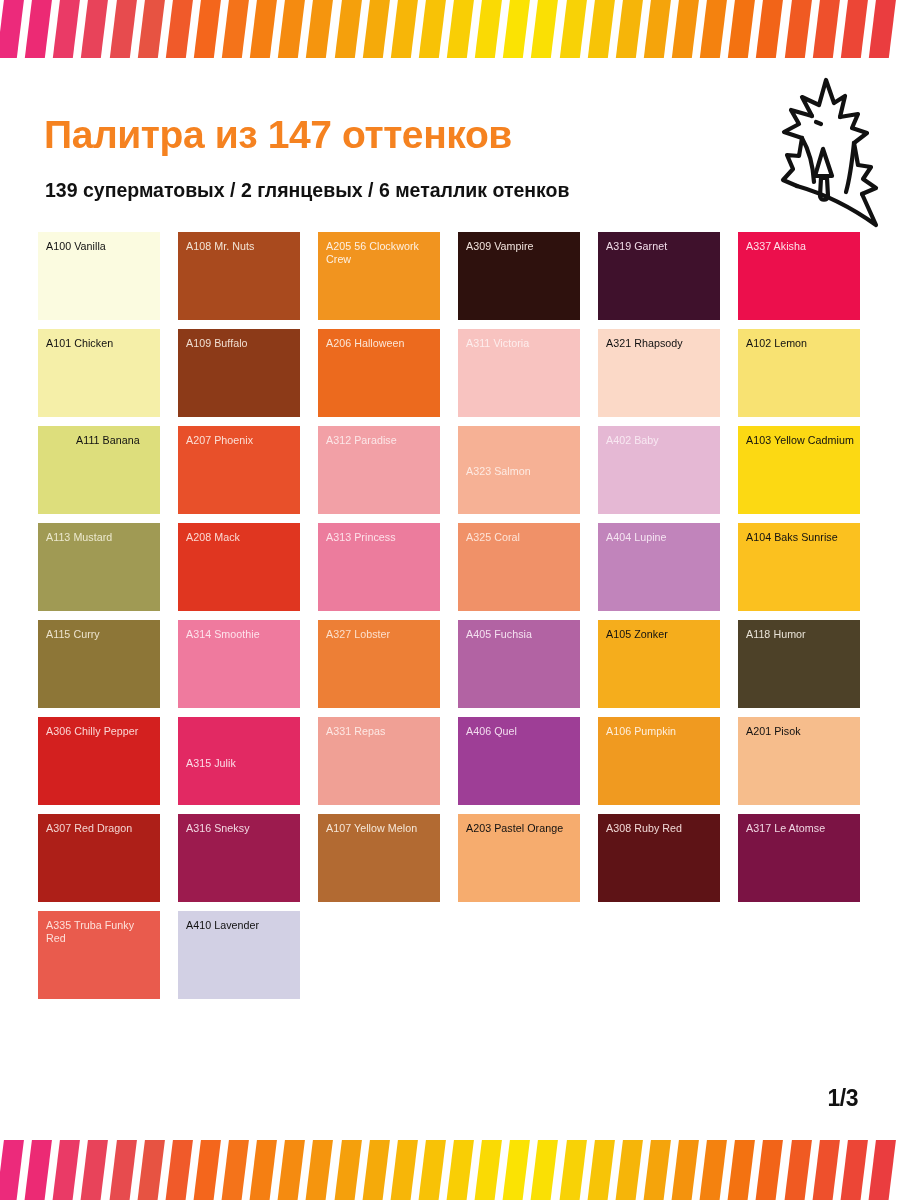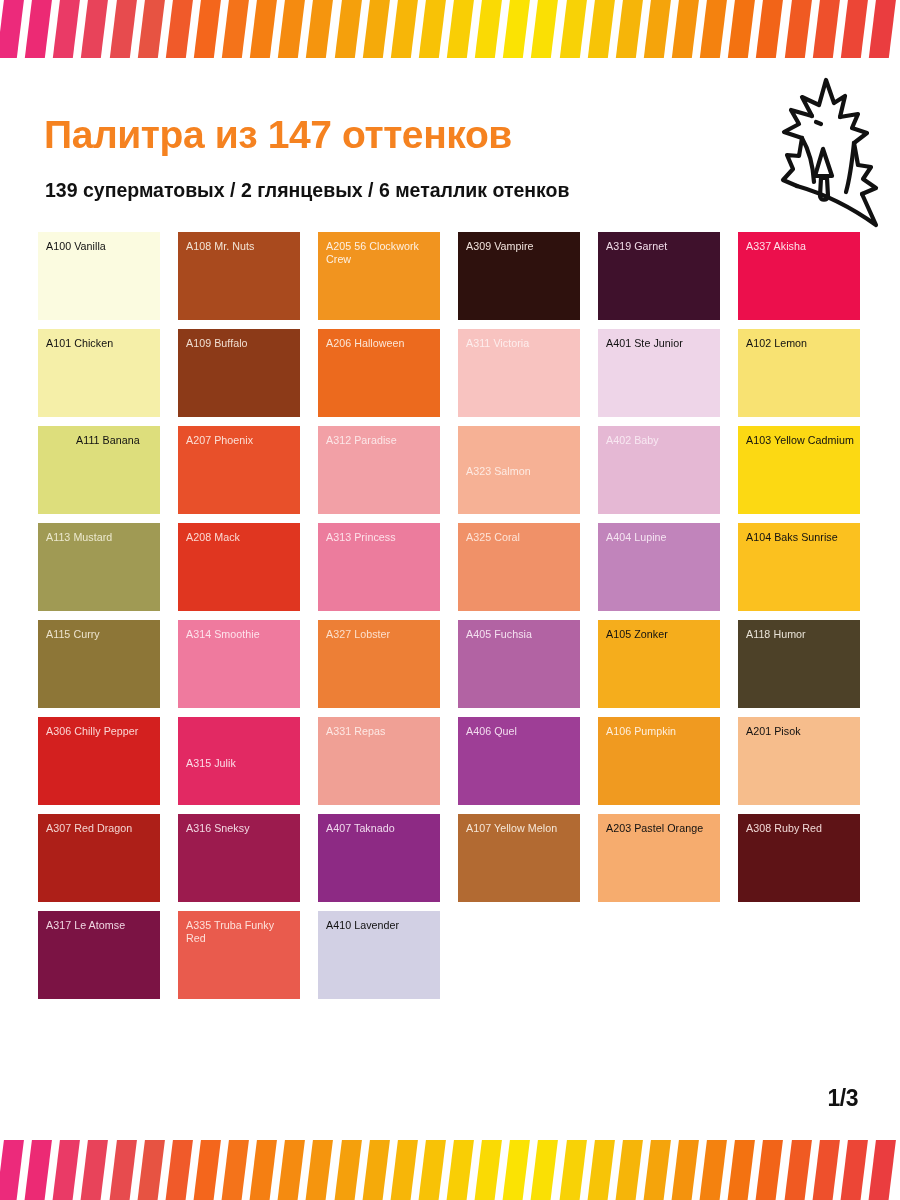--- a/index.html
+++ b/index.html
@@ -218,22 +218,22 @@
       </div>
       <div class="swatch" style="background: rgb(140, 58, 24);">
         <div class="swatch-label" style="color: rgb(240, 221, 208);">A109 Buffalo</div>
       </div>
       <div class="swatch" style="background: rgb(236, 106, 30);">
         <div class="swatch-label" style="color: rgb(251, 230, 214);">A206 Halloween</div>
       </div>
       <div class="swatch" style="background: rgb(248, 195, 192);">
         <div class="swatch-label" style="color: rgb(253, 238, 237);">A311 Victoria</div>
       </div>
-      <div class="swatch" style="background: rgb(238, 213, 232);">
-        <div class="swatch-label" style="color: rgb(17, 17, 17);">A401 Ste Junior</div>
+      <div class="swatch" style="background: rgb(251, 217, 199);">
+        <div class="swatch-label" style="color: rgb(17, 17, 17);">A321 Rhapsody</div>
       </div>
       <div class="swatch" style="background: rgb(248, 226, 114);">
         <div class="swatch-label" style="color: rgb(17, 17, 17);">A102 Lemon</div>
       </div>
       <div class="swatch" style="background: rgb(221, 222, 124);">
         <div class="swatch-label" style="color: rgb(17, 17, 17); margin-left: 30px;">A111 Banana</div>
       </div>
       <div class="swatch" style="background: rgb(232, 80, 42);">
         <div class="swatch-label" style="color: rgb(251, 223, 214);">A207 Phoenix</div>
       </div>
@@ -301,23 +301,20 @@
         <div class="swatch-label" style="color: rgb(253, 238, 221);">A106 Pumpkin</div>
       </div>
       <div class="swatch" style="background: rgb(246, 189, 140);">
         <div class="swatch-label" style="color: rgb(17, 17, 17);">A201 Pisok</div>
       </div>
       <div class="swatch" style="background: rgb(173, 31, 24);">
         <div class="swatch-label" style="color: rgb(242, 213, 209);">A307 Red Dragon</div>
       </div>
       <div class="swatch" style="background: rgb(156, 27, 78);">
         <div class="swatch-label" style="color: rgb(242, 216, 226);">A316 Sneksy</div>
-      </div>
-      <div class="swatch" style="background: rgb(141, 42, 132);">
-        <div class="swatch-label" style="color: rgb(240, 217, 238);">A407 Taknado</div>
       </div>
       <div class="swatch" style="background: rgb(178, 106, 50);">
         <div class="swatch-label" style="color: rgb(245, 231, 216);">A107 Yellow Melon</div>
       </div>
       <div class="swatch" style="background: rgb(246, 172, 110);">
         <div class="swatch-label" style="color: rgb(17, 17, 17);">A203 Pastel Orange</div>
       </div>
       <div class="swatch" style="background: rgb(94, 19, 22);">
         <div class="swatch-label" style="color: rgb(240, 216, 214);">A308 Ruby Red</div>
       </div>

